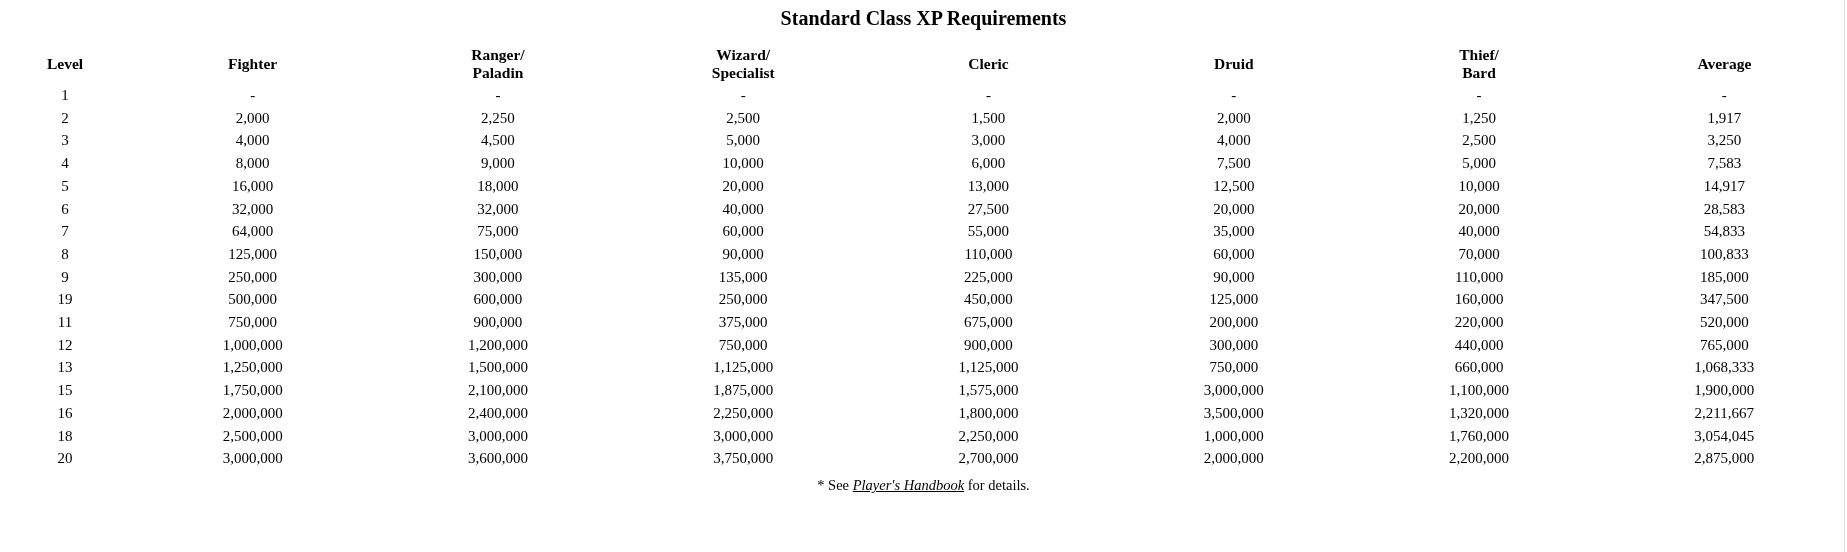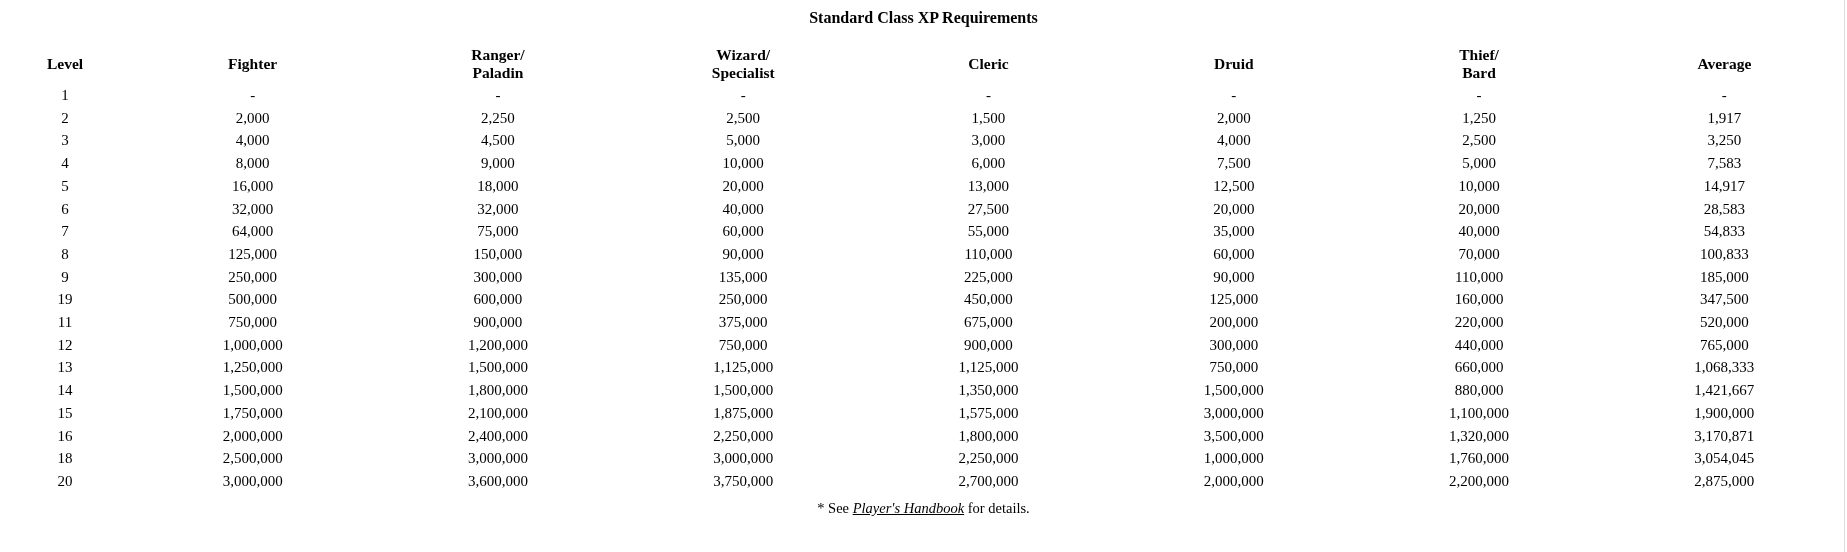--- a/index.html
+++ b/index.html
@@ -12,21 +12,21 @@
   .page {
     position: relative;
     width: 1847px;
     height: 552px;
     overflow: hidden;
     background: #ffffff;
   }
   .title {
     text-align: center;
     font-weight: bold;
-    font-size: 16px;
+    font-size: 20px;
     line-height: 18px;
     padding-top: 9px;
   }
   table.xp {
     width: 100%;
     border-collapse: collapse;
     table-layout: fixed;
     margin-top: 16px;
   }
   col.col-level { width: 130px; }
@@ -221,48 +221,38 @@
           <td>13</td>
           <td>1,250,000</td>
           <td>1,500,000</td>
           <td>1,125,000</td>
           <td>1,125,000</td>
           <td>750,000</td>
           <td>660,000</td>
           <td>1,068,333</td>
         </tr>
         <tr>
-          <td>14</td>
-          <td>1,500,000</td>
-          <td>1,800,000</td>
-          <td>1,500,000</td>
-          <td>1,350,000</td>
-          <td>1,500,000</td>
-          <td>880,000</td>
-          <td>1,421,667</td>
-        </tr>
-        <tr>
           <td>15</td>
           <td>1,750,000</td>
           <td>2,100,000</td>
           <td>1,875,000</td>
           <td>1,575,000</td>
           <td>3,000,000</td>
           <td>1,100,000</td>
           <td>1,900,000</td>
         </tr>
         <tr>
           <td>16</td>
           <td>2,000,000</td>
           <td>2,400,000</td>
           <td>2,250,000</td>
           <td>1,800,000</td>
           <td>3,500,000</td>
           <td>1,320,000</td>
-          <td>3,170,871</td>
+          <td>2,211,667</td>
         </tr>
         <tr>
           <td>18</td>
           <td>2,500,000</td>
           <td>3,000,000</td>
           <td>3,000,000</td>
           <td>2,250,000</td>
           <td>1,000,000</td>
           <td>1,760,000</td>
           <td>3,054,045</td>

